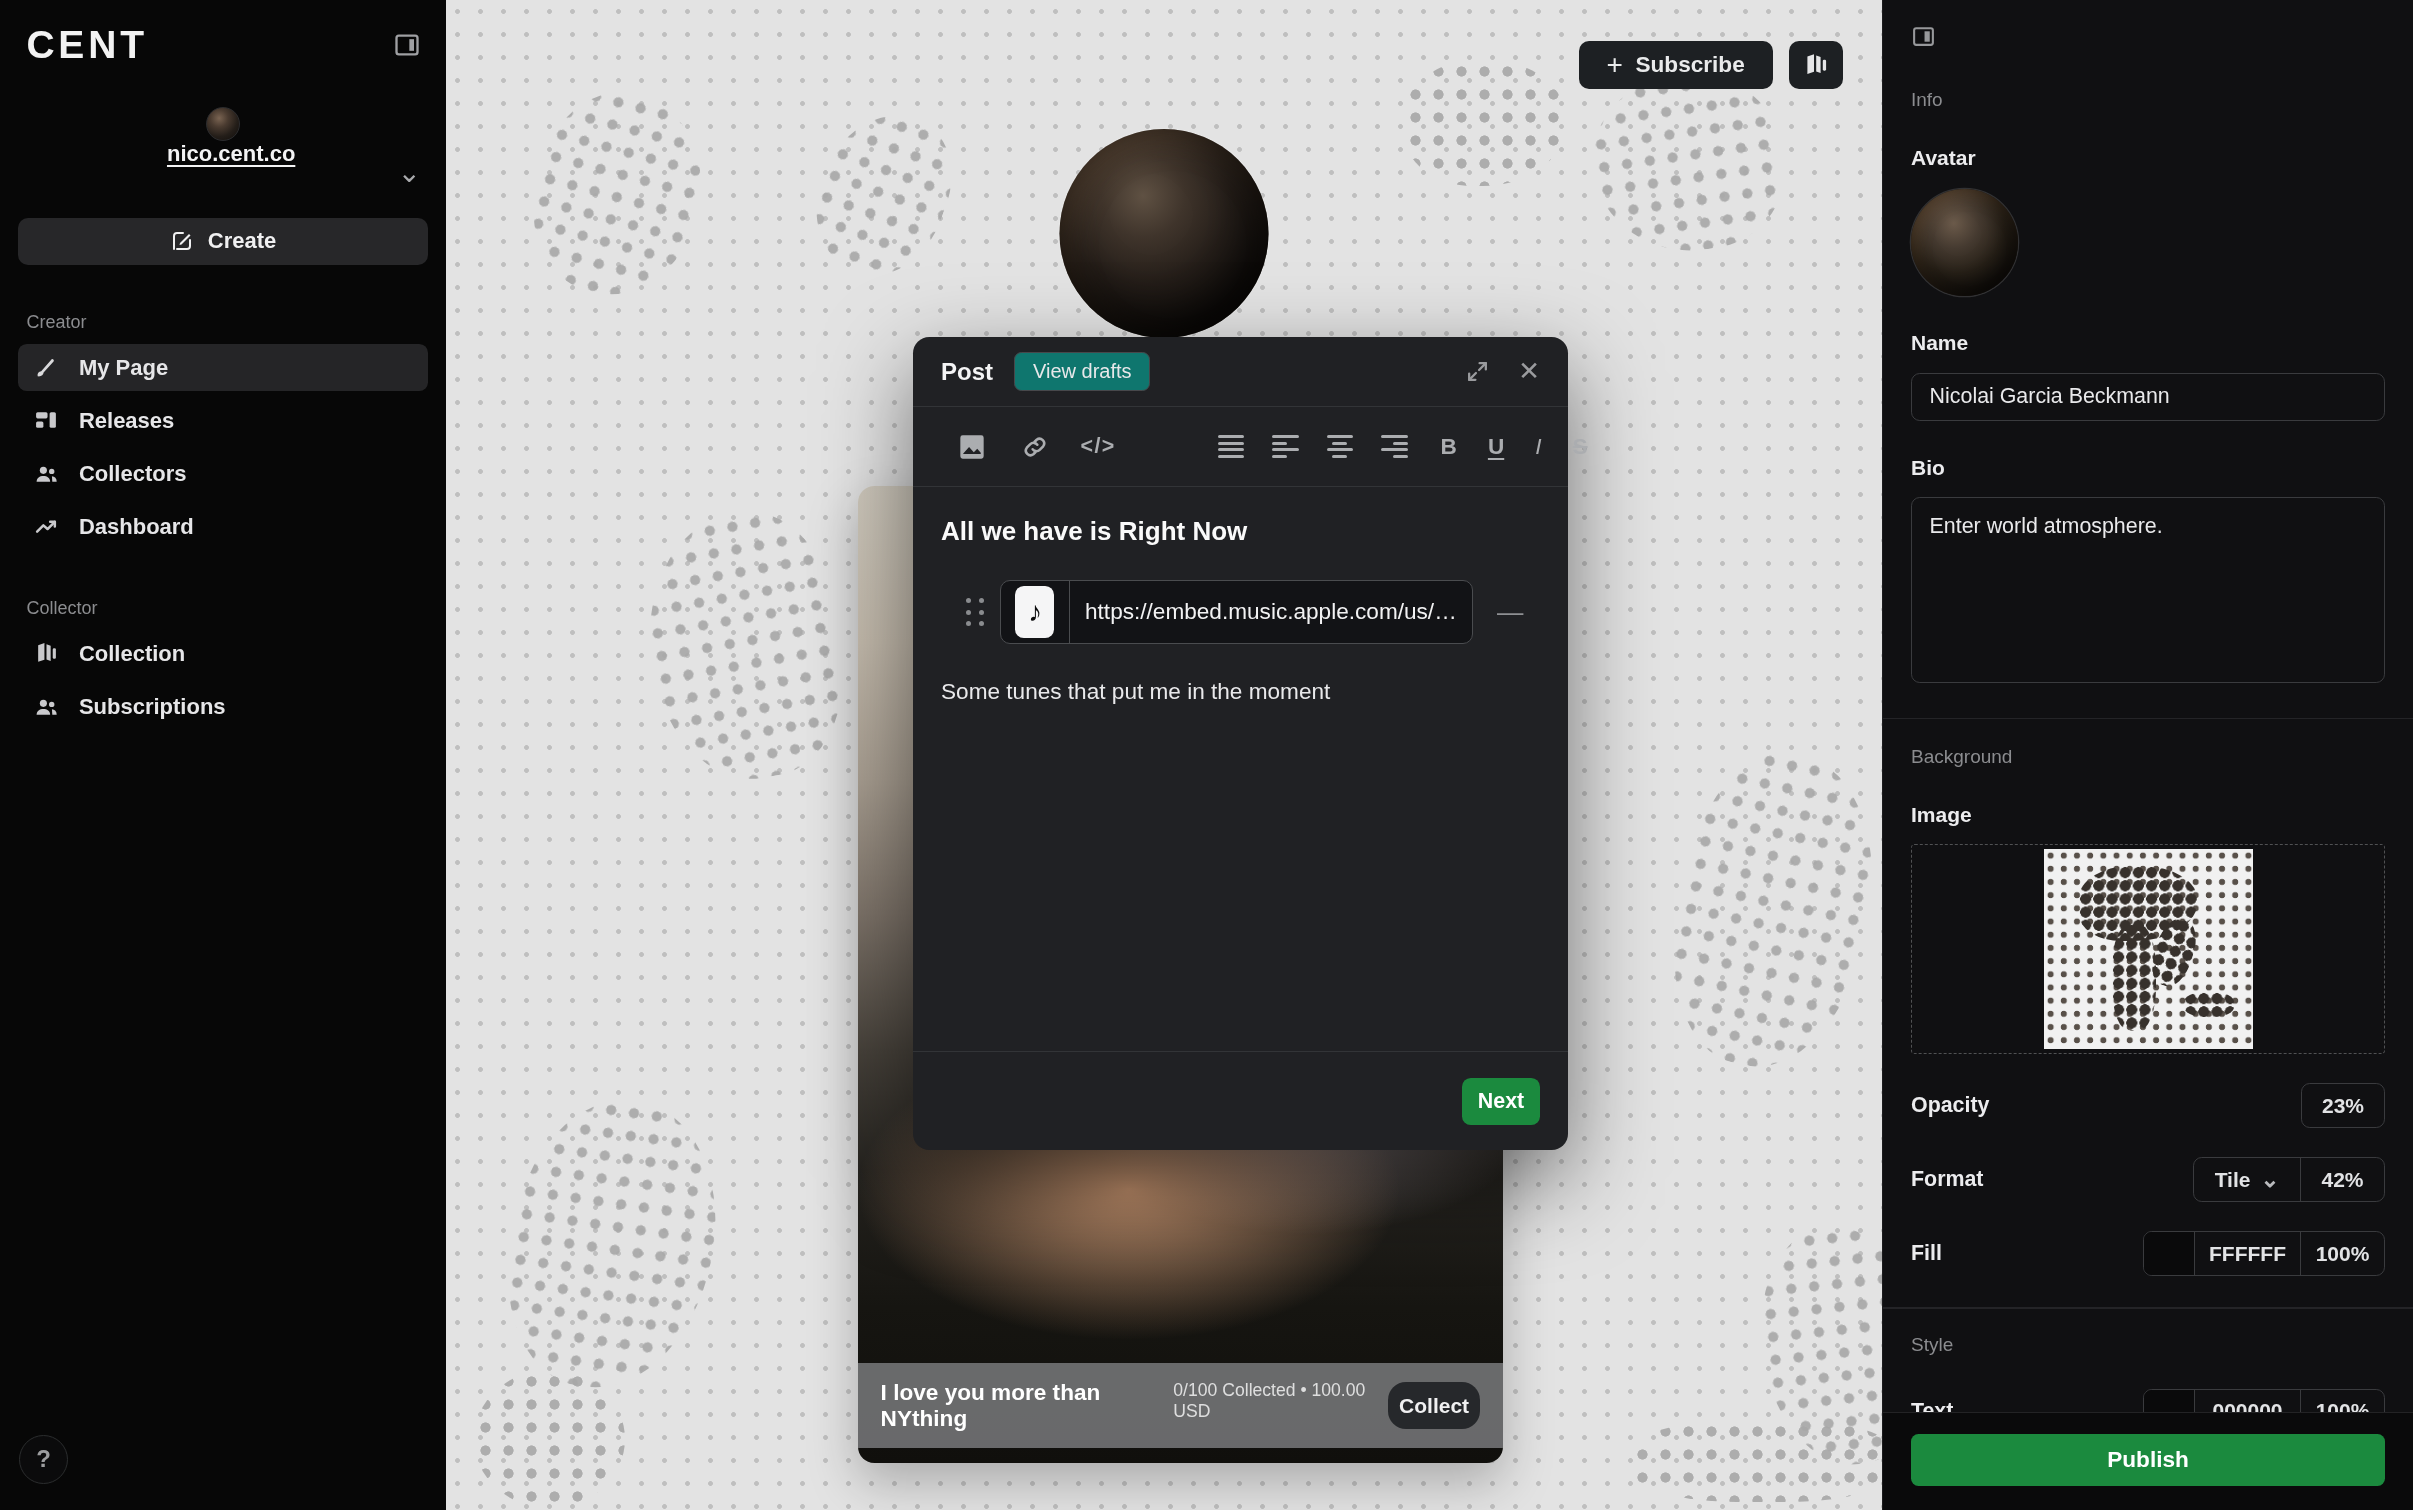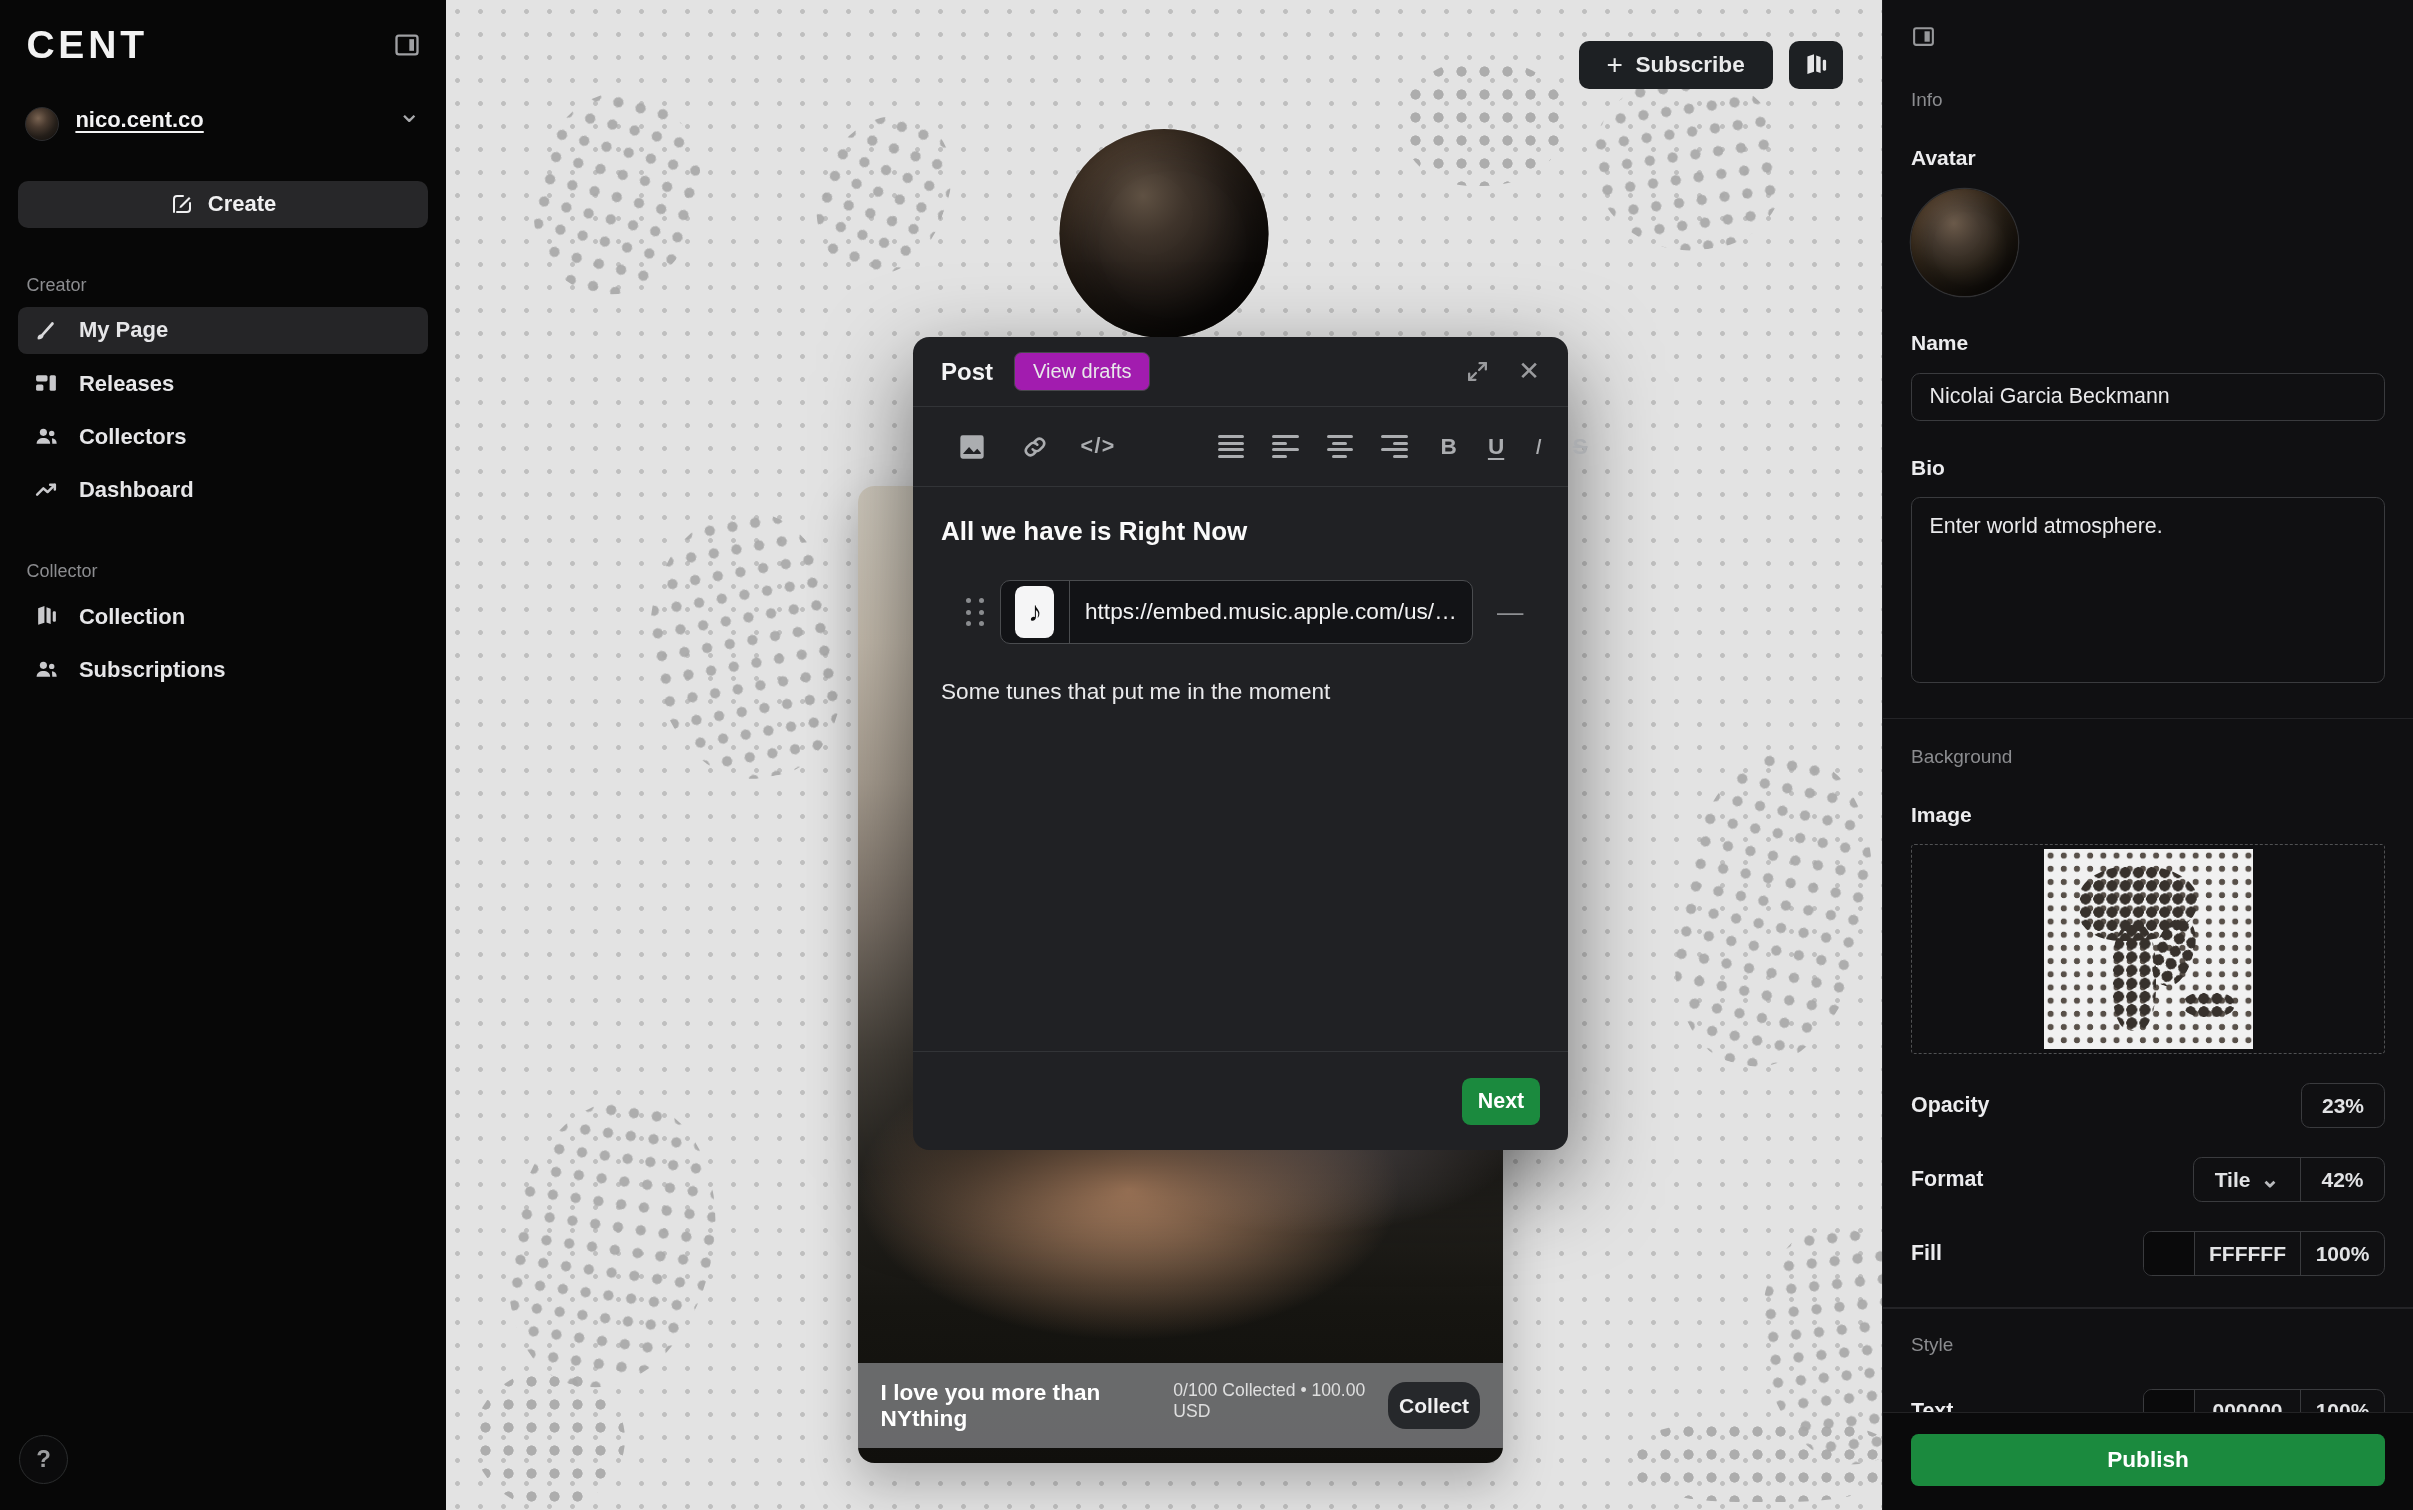--- a/index.html
+++ b/index.html
@@ -6,21 +6,21 @@
   html,body { width:2413px; height:1510px; overflow:hidden; background:#000;
               font-family:"Liberation Sans", sans-serif; }
   .app { display:flex; width:2413px; height:1510px; }
 
   
   .sidebar { width:446px; height:100%; background:#070707; color:#ededee;
              position:relative; flex:none; padding:22.6px 17.6px 0 17.6px; }
   .logo-row { display:flex; align-items:center; justify-content:space-between; padding:0 7.5px 0 8.8px; }
   .logo { font-size:39px; font-weight:700; letter-spacing:3.8px; color:#f2f2f2; }
   .panel-toggle { width:28px; height:28px; color:#9fa0a3; cursor:pointer; }
-  .account-row { display:flex; margin-top:40px; padding:0 7.5px 0 7.5px; }
+  .account-row { display:flex; align-items:center; margin-top:40px; padding:0 7.5px 0 7.5px;flex-direction:column; }
   .avatar-sm { width:34px; height:34px; border-radius:50%; flex:none;
                background:radial-gradient(circle at 38% 32%, #7a6452 0%, #4a3b30 30%, #241e19 62%, #0e0c0a 100%);
                border:0.6px solid #2c2c2e; }
   .handle { margin-left:16.3px; font-size:22px; font-weight:700; text-decoration:underline;
             text-underline-offset:4.4px; color:#f3f3f4; }
   .account-chevron { margin-left:auto; font-size:28px; color:#a9aaad; line-height:0.4; }
   .create-btn { margin-top:40px; height:47px; width:100%; background:#272729; border-radius:10px;
                 display:flex; align-items:center; justify-content:center; gap:14px;
                 color:#f0f0f1; font-size:22px; font-weight:600; cursor:pointer; }
   .create-btn svg { width:24px; height:24px; }
@@ -73,21 +73,21 @@
                  justify-content:center; cursor:pointer; }
 
   
   .modal { position:absolute; left:467px; top:337px; width:655px; height:813px; z-index:20;
            background:#202124; border-radius:16.3px; box-shadow:0 31px 88px rgba(0,0,0,.5);
            display:flex; flex-direction:column; }
   .modal-header { height:70px; flex:none; display:flex; align-items:center; padding:0 28px;
                   border-bottom:1.3px solid #323437; }
   .modal-title { color:#f4f4f5; font-size:24px; font-weight:600; }
   .view-drafts-btn { margin-left:21.4px; height:39px; padding:0 17.6px; border:1.3px solid #47484b;
-                     border-radius:7.5px; background:#a21caf; color:#e8e8ea; font-size:20px;
+                     border-radius:7.5px; background:#0f766e; color:#e8e8ea; font-size:20px;
                      display:flex; align-items:center; cursor:pointer; }
   .modal-header-icons { margin-left:auto; display:flex; align-items:center; gap:28px; }
   .expand-ic { width:25px; height:25px; color:#9a9b9e; cursor:pointer; }
   .close-ic { color:#9a9b9e; font-size:26.4px; cursor:pointer; line-height:1; }
   .modal-toolbar { height:80px; flex:none; display:flex; align-items:center; padding:0 45px;
                    border-bottom:1.3px solid #323437; color:#abadb0; }
   .tb-group { display:flex; align-items:center; gap:35px; }
   .tb-group.fmt { margin-left:106px; gap:28px; }
   .tb-group.txt { margin-left:33px; gap:31px; }
   .tb-ic { width:28px; height:28px; cursor:pointer; display:flex; align-items:center; justify-content:center; }

